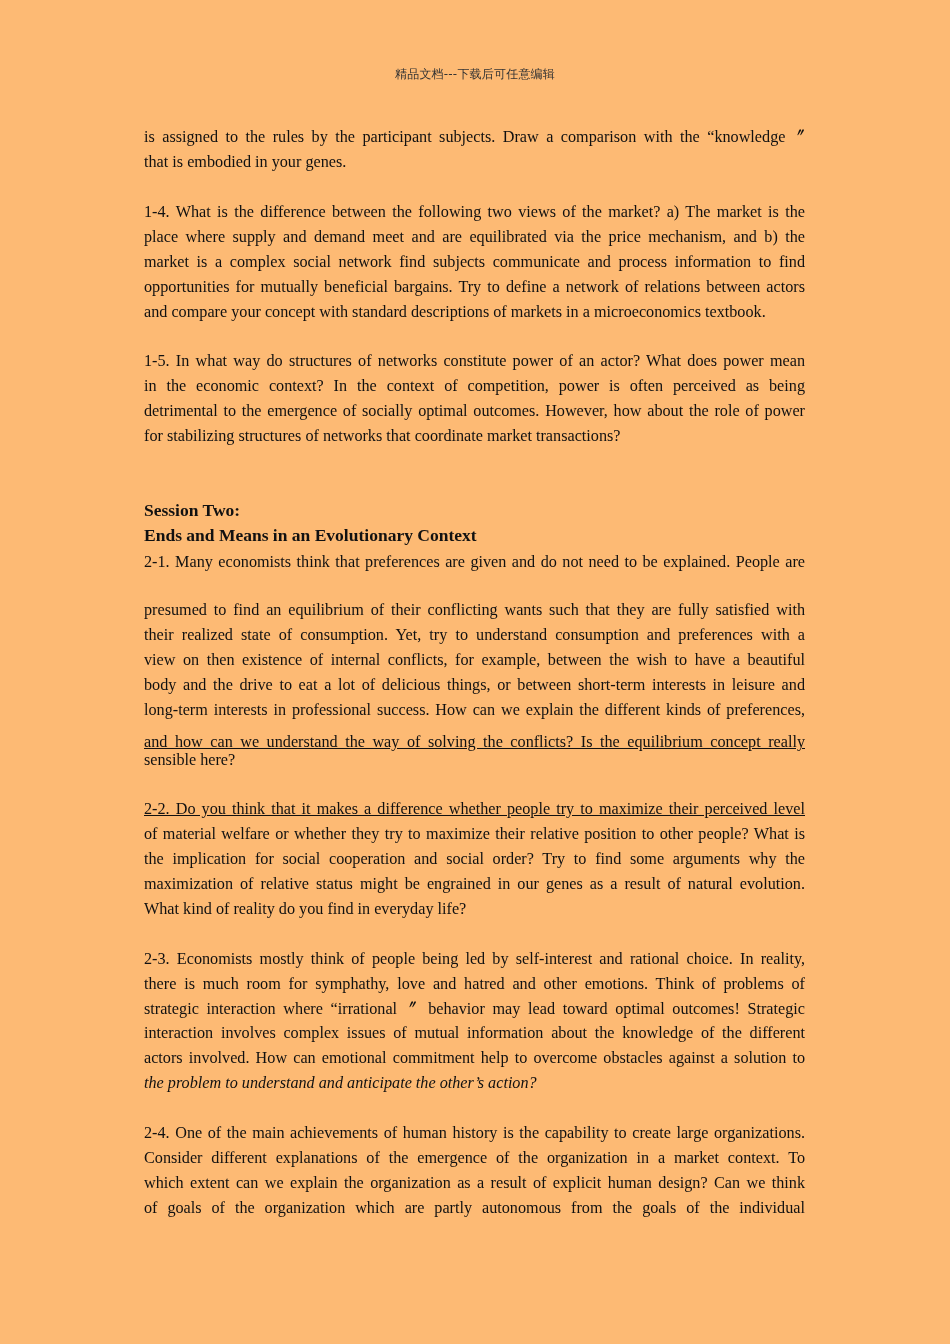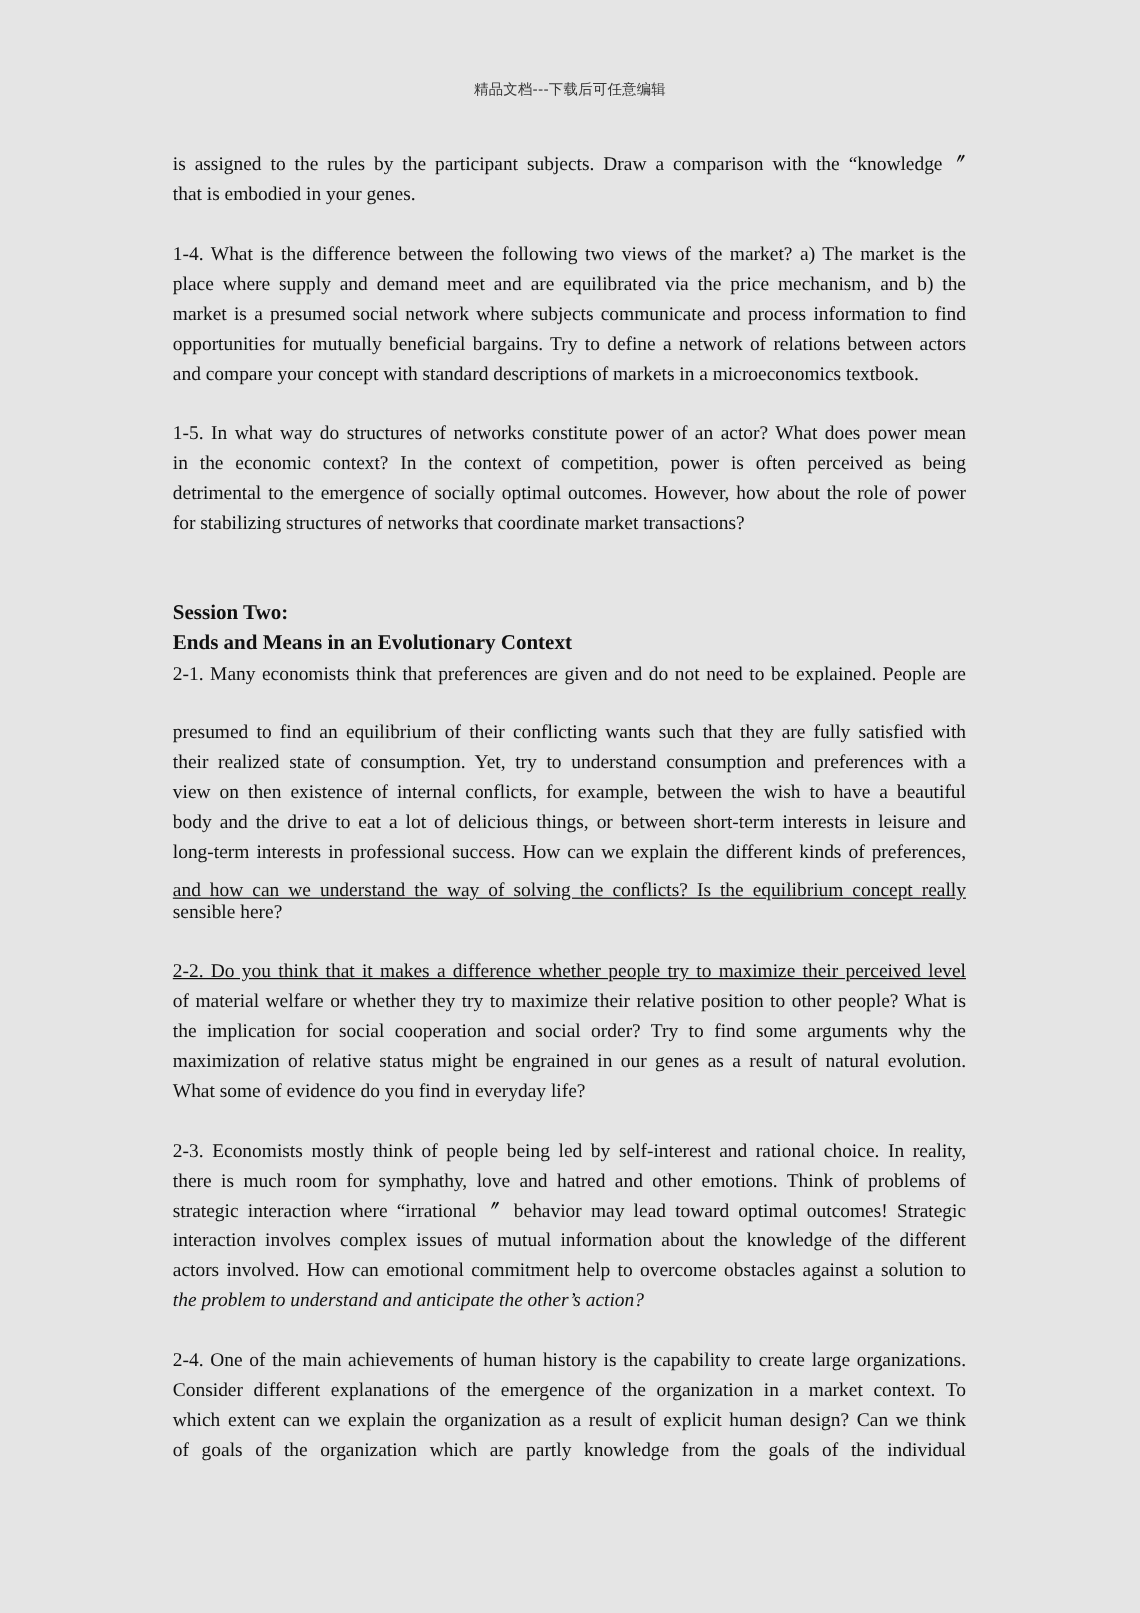--- a/index.html
+++ b/index.html
@@ -1,17 +1,17 @@
 <!DOCTYPE html>
 <html><head>
 <meta charset="utf-8">
 <style>
   html, body { margin: 0; padding: 0; background: #ffffff; }
   body { width: 950px; height: 1344px; position: relative; overflow: hidden; }
-  .page { position: absolute; left: 0; top: 0; width: 950px; height: 1344px; background: #e5e5e5; }
+  .page { position: absolute; left: 0; top: 0; width: 950px; height: 1344px; background: #fdba74; }
   .header {
     position: absolute; top: 66px; left: 0; width: 950px; text-align: center;
     font-family: "DejaVu Sans", sans-serif; font-size: 12px; color: #333; letter-spacing: 0.2px;
   }
   .content {
     position: absolute; left: 144px; width: 661px;
     font-family: "Liberation Serif", serif; font-size: 16.2px; color: #111;
   }
   .line {
     position: absolute; left: 0; width: 661px; height: 25px; line-height: 25px;
@@ -33,21 +33,21 @@
   <div class="content" style="top:0;">
 
     <div>
       <div class="line" style="top:125px;">is assigned to the rules by the participant subjects. Draw a comparison with the “knowledge〞</div>
       <div class="line last" style="top:150px;">that is embodied in your genes.</div>
     </div>
 
     <div>
       <div class="line" style="top:200px;">1-4. What is the difference between the following two views of the market? a) The market is the</div>
       <div class="line" style="top:225px;">place where supply and demand meet and are equilibrated via the price mechanism, and b) the</div>
-      <div class="line" style="top:250px;">market is a presumed social network where subjects communicate and process information to find</div>
+      <div class="line" style="top:250px;">market is a complex social network find subjects communicate and process information to find</div>
       <div class="line" style="top:275px;">opportunities for mutually beneficial bargains. Try to define a network of relations between actors</div>
       <div class="line last" style="top:300px;">and compare your concept with standard descriptions of markets in a microeconomics textbook.</div>
     </div>
 
     <div>
       <div class="line" style="top:349px;">1-5. In what way do structures of networks constitute power of an actor? What does power mean</div>
       <div class="line" style="top:374px;">in the economic context? In the context of competition, power is often perceived as being</div>
       <div class="line" style="top:399px;">detrimental to the emergence of socially optimal outcomes. However, how about the role of power</div>
       <div class="line last" style="top:424px;">for stabilizing structures of networks that coordinate market transactions?</div>
     </div>
@@ -66,33 +66,33 @@
       <div class="line" style="top:698px;">long-term interests in professional success. How can we explain the different kinds of preferences,</div>
       <div class="line" style="top:730px;text-decoration:underline;">and how can we understand the way of solving the conflicts? Is the equilibrium concept really</div>
       <div class="line last" style="top:748px;">sensible here?</div>
     </div>
 
     <div>
       <div class="line" style="top:797px;text-decoration:underline;">2-2. Do you think that it makes a difference whether people try to maximize their perceived level</div>
       <div class="line" style="top:822px;">of material welfare or whether they try to maximize their relative position to other people? What is</div>
       <div class="line" style="top:847px;">the implication for social cooperation and social order? Try to find some arguments why the</div>
       <div class="line" style="top:872px;">maximization of relative status might be engrained in our genes as a result of natural evolution.</div>
-      <div class="line last" style="top:897px;">What some of evidence do you find in everyday life?</div>
+      <div class="line last" style="top:897px;">What kind of reality do you find in everyday life?</div>
     </div>
 
     <div>
       <div class="line" style="top:947px;">2-3. Economists mostly think of people being led by self-interest and rational choice. In reality,</div>
       <div class="line" style="top:972px;">there is much room for symphathy, love and hatred and other emotions. Think of problems of</div>
       <div class="line" style="top:997px;">strategic interaction where “irrational〞  behavior may lead toward optimal outcomes! Strategic</div>
       <div class="line" style="top:1021px;">interaction involves complex issues of mutual information about the knowledge of the different</div>
       <div class="line" style="top:1046px;">actors involved. How can emotional commitment help to overcome obstacles against a solution to</div>
       <div class="line last" style="top:1071px;font-style:italic;">the problem to understand and anticipate the other’s action?</div>
     </div>
 
     <div>
       <div class="line" style="top:1121px;">2-4. One of the main achievements of human history is the capability to create large organizations.</div>
       <div class="line" style="top:1146px;">Consider different explanations of the emergence of the organization in a market context. To</div>
       <div class="line" style="top:1171px;">which extent can we explain the organization as a result of explicit human design? Can we think</div>
-      <div class="line" style="top:1196px;">of goals of the organization which are partly knowledge from the goals of the individual</div>
+      <div class="line" style="top:1196px;">of goals of the organization which are partly autonomous from the goals of the individual</div>
     </div>
 
   </div>
 </div>
 
 </body></html>

